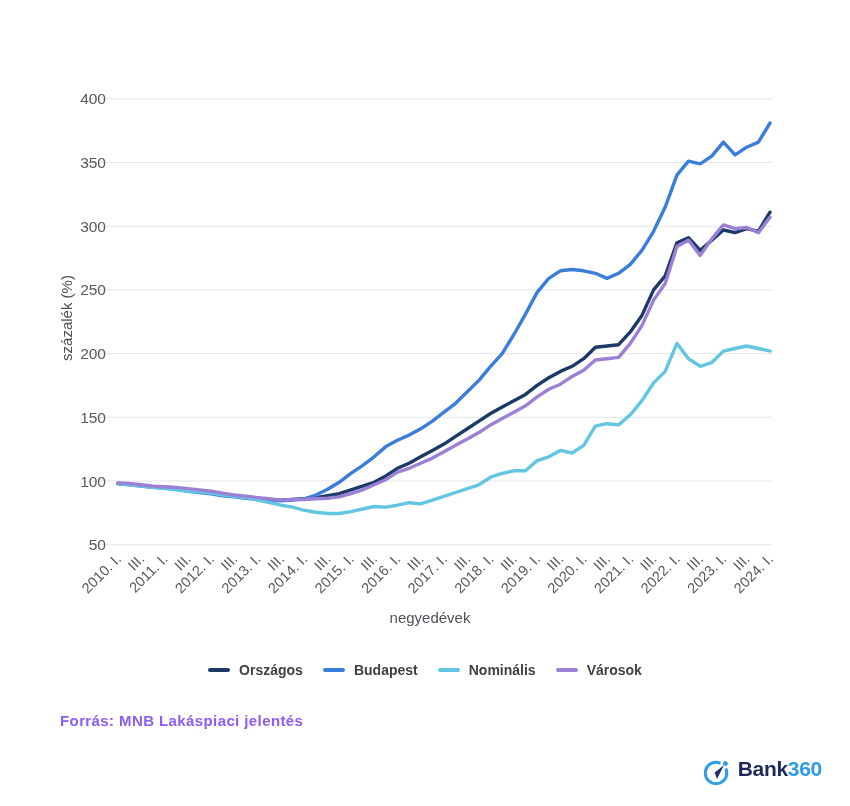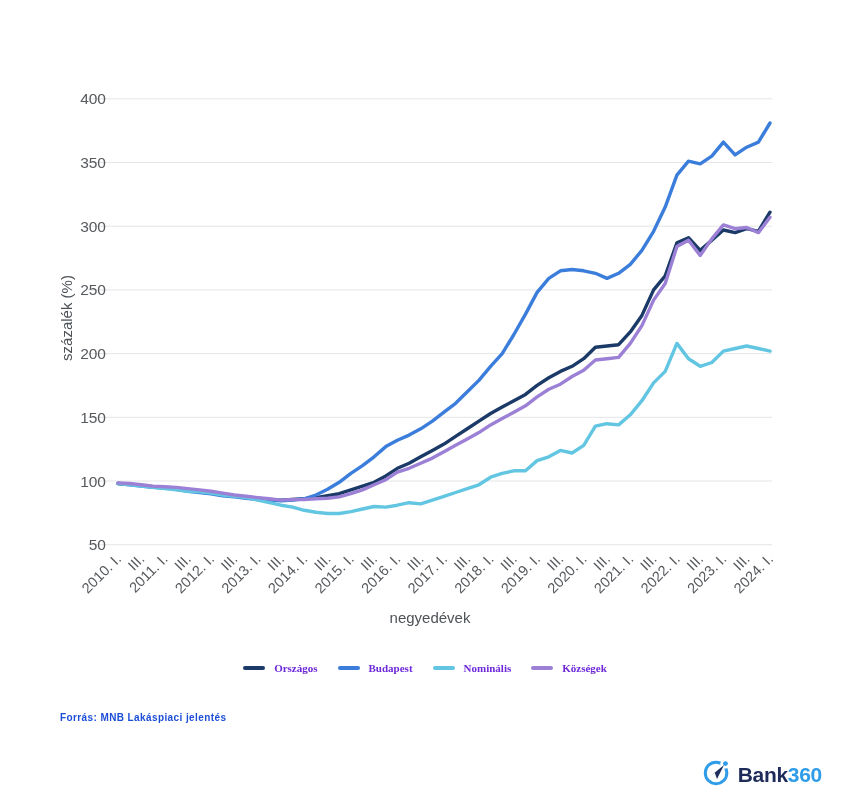--- a/index.html
+++ b/index.html
@@ -8,24 +8,24 @@
   .title-block{position:absolute;top:14px;left:0;width:850px;text-align:center;}
   .title-line{font-size:19px;font-weight:700;color:#38424c;line-height:30px;letter-spacing:.2px;}
   #chart-wrap{position:absolute;top:0;left:0;width:850px;height:640px;}
   svg text.ytick{font-family:"Liberation Sans",sans-serif;font-size:15.5px;fill:#56595d;}
   svg text.xtick{font-family:"Liberation Sans",sans-serif;font-size:14.5px;fill:#56595d;}
   svg text.axis-title{font-family:"Liberation Sans",sans-serif;font-size:15px;fill:#4e5358;}
   .legend{position:absolute;top:662px;left:0;width:850px;display:flex;justify-content:center;
           align-items:center;gap:20px;}
   .legend-item{display:flex;align-items:center;gap:9px;cursor:pointer;}
   .legend-swatch{display:inline-block;width:22px;height:4px;border-radius:2px;background:#999;}
-  .legend-label{font-size:11px;font-weight:700;color:#6d28d9;font-family:Liberation Serif, serif;}
-  .source-note{position:absolute;top:712px;left:60px;font-size:10px;font-weight:700;
-               color:#1d4ed8;letter-spacing:.4px;}
-  .logo{position:absolute;top:757px;right:28px;display:flex;align-items:flex-end;gap:6px;cursor:pointer;}
+  .legend-label{font-size:14px;font-weight:700;color:#404040;}
+  .source-note{position:absolute;top:712px;left:60px;font-size:15px;font-weight:700;
+               color:#8b5cf6;letter-spacing:.4px;}
+  .logo{position:absolute;top:757px;right:28px;display:flex;align-items:flex-start;gap:6px;cursor:pointer;}
   .logo-text{font-size:21px;font-weight:700;letter-spacing:-.3px;}
   .logo-dark{color:#1d2a5a;}
   .logo-accent{color:#2e9ce8;}
 </style>
 </head>
 <body>
 
 <div id="page">
 
 
@@ -93,21 +93,21 @@
     <div class="legend-item">
       <span class="legend-swatch" style="background: rgb(59, 125, 219);"></span>
       <span class="legend-label">Budapest</span>
     </div>
     <div class="legend-item">
       <span class="legend-swatch" style="background: rgb(98, 198, 226);"></span>
       <span class="legend-label">Nominális</span>
     </div>
     <div class="legend-item">
       <span class="legend-swatch" style="background: rgb(156, 128, 214);"></span>
-      <span class="legend-label">Községek</span>
+      <span class="legend-label">Városok</span>
     </div>
   </div>
 
   <div class="source-note">Forrás: MNB Lakáspiaci jelentés</div>
 
   <div class="logo">
     <svg width="30" height="30" viewBox="0 0 32 32" xmlns="http://www.w3.org/2000/svg">
       <circle cx="15" cy="17" r="11.5" fill="none" stroke="#2e9ce8" stroke-width="3.2"></circle>
       <circle cx="24.5" cy="7.5" r="5" fill="#ffffff"></circle>
       <circle cx="25" cy="7" r="2.6" fill="#2e9ce8"></circle>

